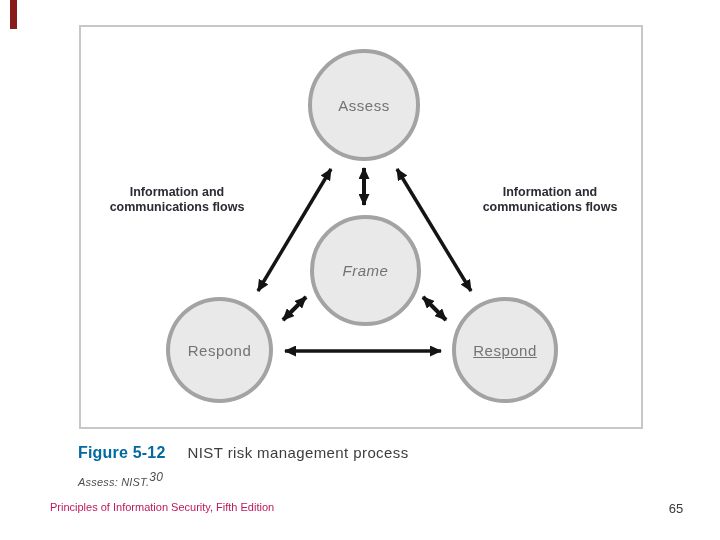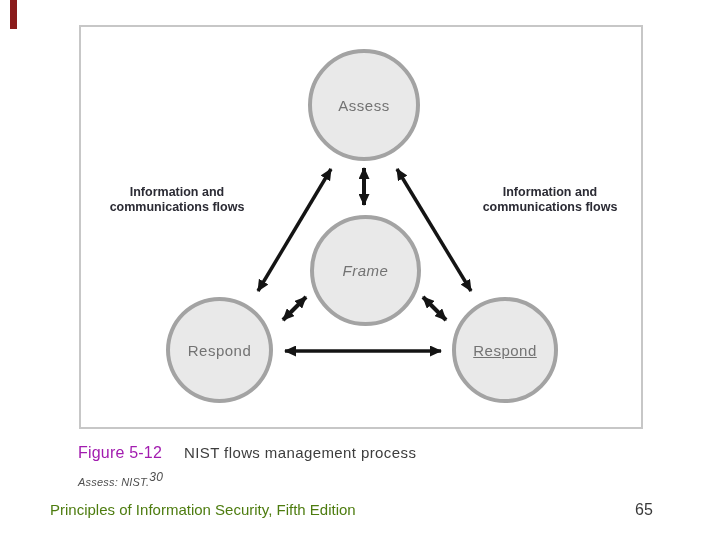--- a/index.html
+++ b/index.html
@@ -37,36 +37,36 @@
     font-size: 12.5px; font-weight: 700; line-height: 15px; color: #2b2b34;
   }
   .flow-label-left  { left: 107px; top: 185px; }
   .flow-label-right { left: 480px; top: 185px; }
   .flow-label span { display: block; }
 
   .caption-row {
     position: absolute; left: 78px; top: 444px;
     display: flex; align-items: baseline; gap: 22px;
   }
-  .caption-label { font-size: 16px; font-weight: 400; color: #a21caf; letter-spacing: 0.2px; }
+  .caption-label { font-size: 16px; font-weight: 700; color: #0369a1; letter-spacing: 0.2px; }
   .caption-title { font-size: 15px; font-weight: 400; color: #3d3d3d; letter-spacing: 0.4px; }
 
   .source-line {
     position: absolute; left: 78px; top: 470px;
     font-size: 11px; font-style: italic; color: #4f4f4f; letter-spacing: 0.2px;
   }
   .source-line sup { font-size: 12px; }
 
   .footer-text {
     position: absolute; left: 50px; top: 501px;
-    font-size: 15px; color: #4d7c0f;
+    font-size: 11px; color: #be185d;
   }
   .page-number {
-    position: absolute; left: 628px; top: 501px; width: 32px; text-align: center;
-    font-size: 16px; color: #3a3a3a;
+    position: absolute; left: 660px; top: 501px; width: 32px; text-align: center;
+    font-size: 13px; color: #3a3a3a;
   }
 </style>
 </head>
 <body>
 
 <div class="accent-bar"></div>
 
 <div class="figure-panel"></div>
 
 <div class="node node-assess">
@@ -103,19 +103,19 @@
   <span>Information and</span>
   <span>communications flows</span>
 </div>
 <div class="flow-label flow-label-right">
   <span>Information and</span>
   <span>communications flows</span>
 </div>
 
 <div class="caption-row">
   <span class="caption-label">Figure 5-12</span>
-  <span class="caption-title">NIST flows management process</span>
+  <span class="caption-title">NIST risk management process</span>
 </div>
 
 <div class="source-line"><span>Assess: NIST.</span><sup>30</sup></div>
 
 <div class="footer-text">Principles of Information Security, Fifth Edition</div>
 <div class="page-number">65</div>
 
 </body></html>

